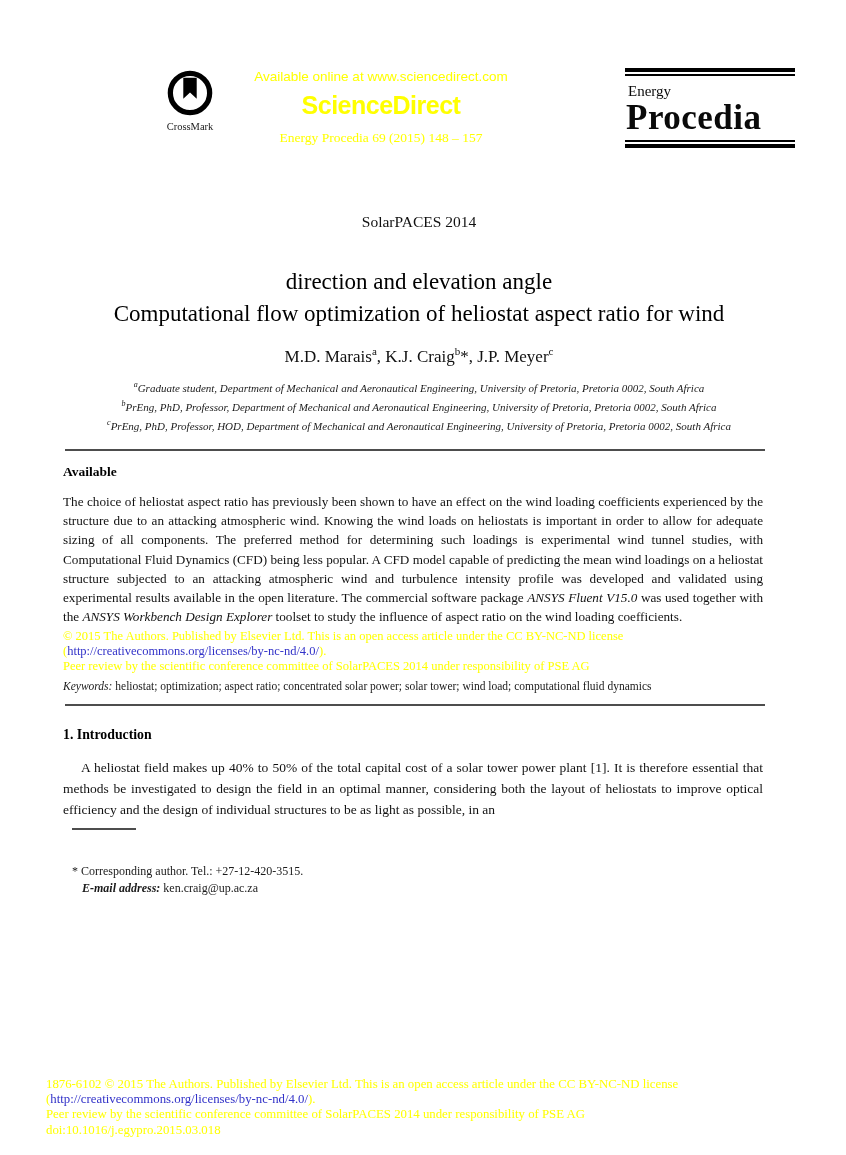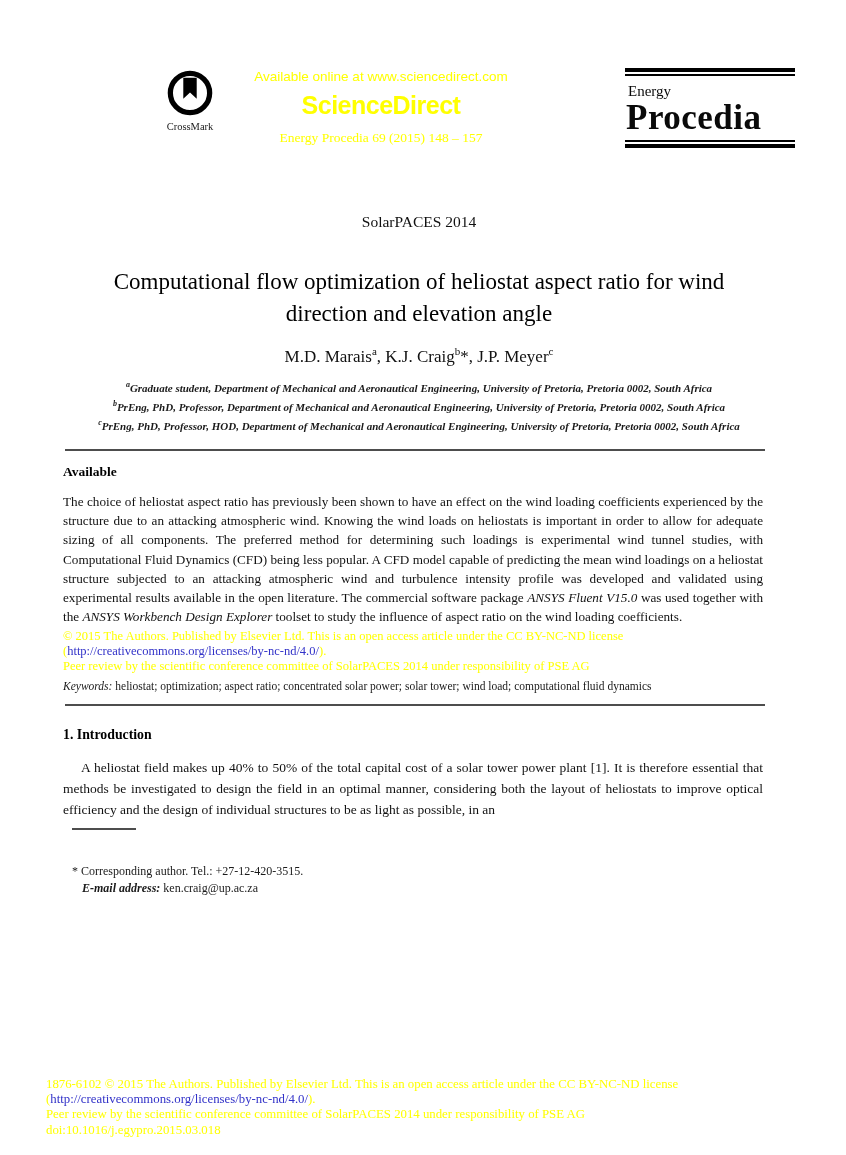--- a/index.html
+++ b/index.html
@@ -22,21 +22,21 @@
   .bar-thin{height:1.5px;background:#000;margin-top:2px;}
   .ep-energy{font-size:15px;margin:7px 0 0 3px;line-height:1.1;}
   .ep-procedia{font-size:35px;font-weight:bold;margin:1px 0 5px 1px;line-height:1.0;letter-spacing:0.5px;}
 
   
   .conference{left:63px;top:212px;width:712px;text-align:center;font-size:15.5px;line-height:19px;}
   .paper-title{left:63px;top:266px;width:712px;text-align:center;font-size:23px;line-height:32px;color:#000;}
   .authors{left:63px;top:345px;width:712px;text-align:center;font-size:17px;}
   .authors sup{font-size:11px;}
   .affiliations{left:63px;top:377px;width:712px;text-align:center;
-                font-style:italic;font-size:11px;line-height:15.4px;color:#1a1a1a;font-weight:bold;}
+                font-style:italic;font-size:11px;line-height:15.4px;color:#1a1a1a;}
   .affiliations sup{font-size:8px;font-style:italic;}
 
   .rule{left:65px;width:700px;height:2px;background:#4d4d4d;}
   .rule1{top:449px;} .rule2{top:704px;}
   .fn-rule{left:72px;top:828px;width:64px;height:2px;background:#4d4d4d;}
 
   
   .abstract-head{left:63px;top:464px;font-size:13.5px;font-weight:bold;color:#000;}
   .abstract-body{left:63px;top:492px;width:700px;text-align:justify;
                  font-size:13.2px;line-height:19.2px;color:#111;}
@@ -86,22 +86,22 @@
     <div class="ep-procedia">Procedia</div>
     <div class="bar-thin" style="margin-top:0;"></div>
     <div class="bar-thick" style="margin-top:2px;"></div>
   </div>
 
   <div class="abs conference">
     <div>SolarPACES 2014</div>
   </div>
 
   <div class="abs paper-title">
+    <div>direction and elevation angle</div>
     <div>Computational flow optimization of heliostat aspect ratio for wind</div>
-    <div>direction and elevation angle</div>
   </div>
 
   <div class="abs authors"><span>M.D. Marais</span><sup>a</sup><span>, K.J. Craig</span><sup>b</sup><span>*, J.P. Meyer</span><sup>c</sup></div>
 
   <div class="abs affiliations">
     <div><sup>a</sup><span>Graduate student, Department of Mechanical and Aeronautical Engineering, University of Pretoria, Pretoria 0002, South Africa</span></div>
     <div><sup>b</sup><span>PrEng, PhD, Professor, Department of Mechanical and Aeronautical Engineering, University of Pretoria, Pretoria 0002, South Africa</span></div>
     <div><sup>c</sup><span>PrEng, PhD, Professor, HOD, Department of Mechanical and Aeronautical Engineering, University of Pretoria, Pretoria 0002, South Africa</span></div>
   </div>
 

